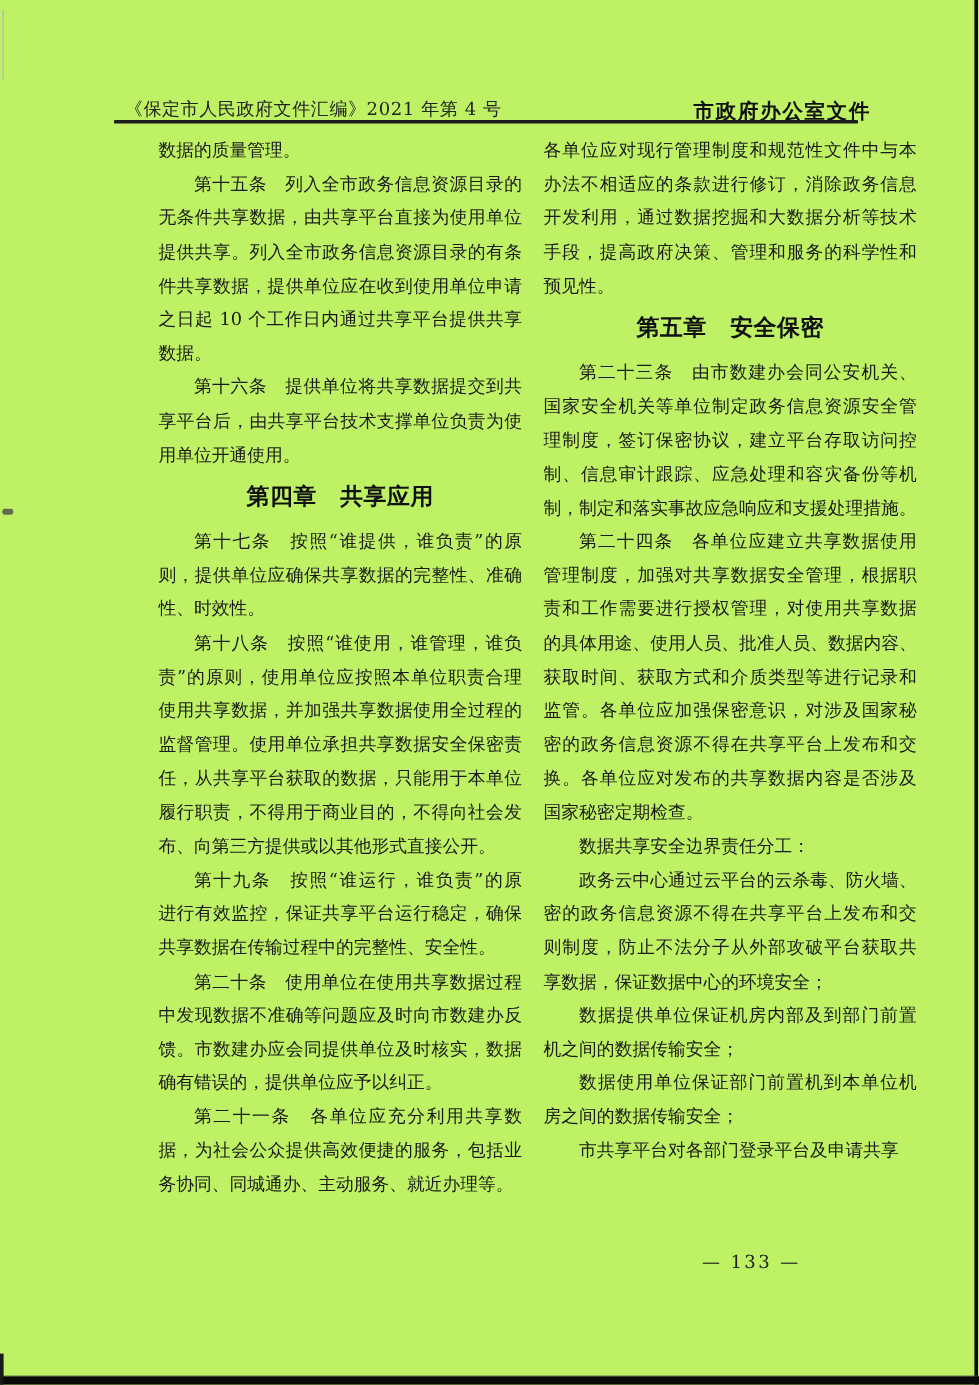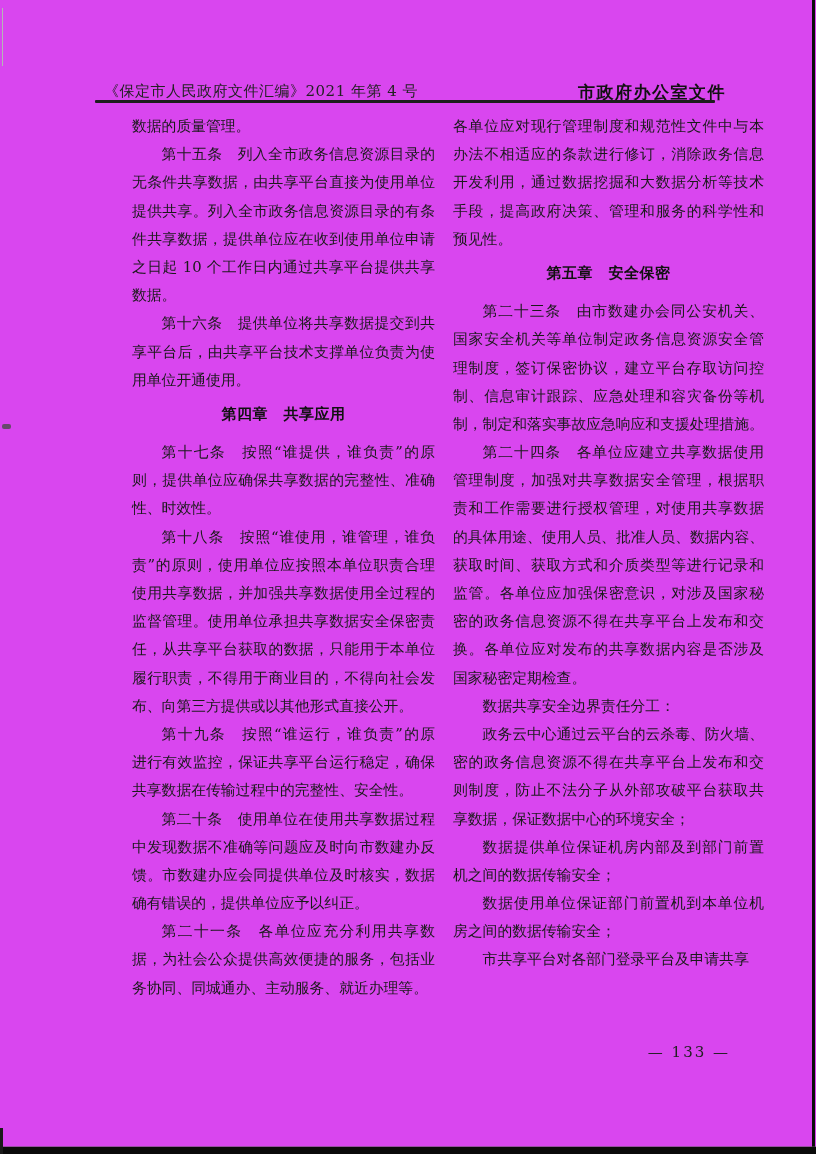--- a/index.html
+++ b/index.html
@@ -4,21 +4,21 @@
 <style>
   html,body{margin:0;padding:0;}
   body{
     width:816px;height:1154px;
     background:#f6f6f4;
     font-family:"DejaVu Serif","Liberation Serif",serif;
     -webkit-font-smoothing:antialiased;
   }
   .page{
     position:relative;width:816px;height:1154px;
-    background:#d946ef;overflow:hidden;color:#1b1b1b;
+    background:#bef264;overflow:hidden;color:#1b1b1b;
   }
   
   .header-left{
     position:absolute;left:104px;top:82px;
     font-size:15px;letter-spacing:.5px;color:#222;
     font-family:"DejaVu Serif","Liberation Serif",serif;
   }
   .header-right{
     position:absolute;right:90px;top:81px;
     font-size:17px;font-weight:bold;letter-spacing:1.5px;color:#111;
@@ -38,27 +38,27 @@
   .line{
     height:28.2px;line-height:28.2px;
     text-align:justify;text-align-last:justify;
     white-space:nowrap;overflow:visible;
   }
   .line.last{text-align-last:left;white-space:normal;}
   .line.indent{text-indent:2em;}
   .chapter-heading{
     height:28.2px;line-height:28.2px;
     margin:6px 0 10px 0;
-    text-align:center;font-weight:bold;font-size:15px;letter-spacing:.5px;
+    text-align:center;font-weight:bold;font-size:19px;letter-spacing:.5px;
     font-family:"DejaVu Sans","Liberation Sans",sans-serif;color:#111;
   }
   
   .footer{
     position:absolute;left:585px;top:1043px;width:145px;
-    text-align:right;font-size:15px;letter-spacing:2px;color:#222;
+    text-align:left;font-size:15px;letter-spacing:2px;color:#222;
   }
   
   .edge-right{
     position:absolute;right:1px;top:0;width:3px;height:1154px;background:#0c0c0c;
   }
   .edge-bottom{
     position:absolute;left:0;bottom:0;width:816px;height:7px;background:#0a0a0a;
   }
   .edge-bottom-shadow{
     position:absolute;left:0;bottom:6px;width:816px;height:2px;background:#555;opacity:.5;

